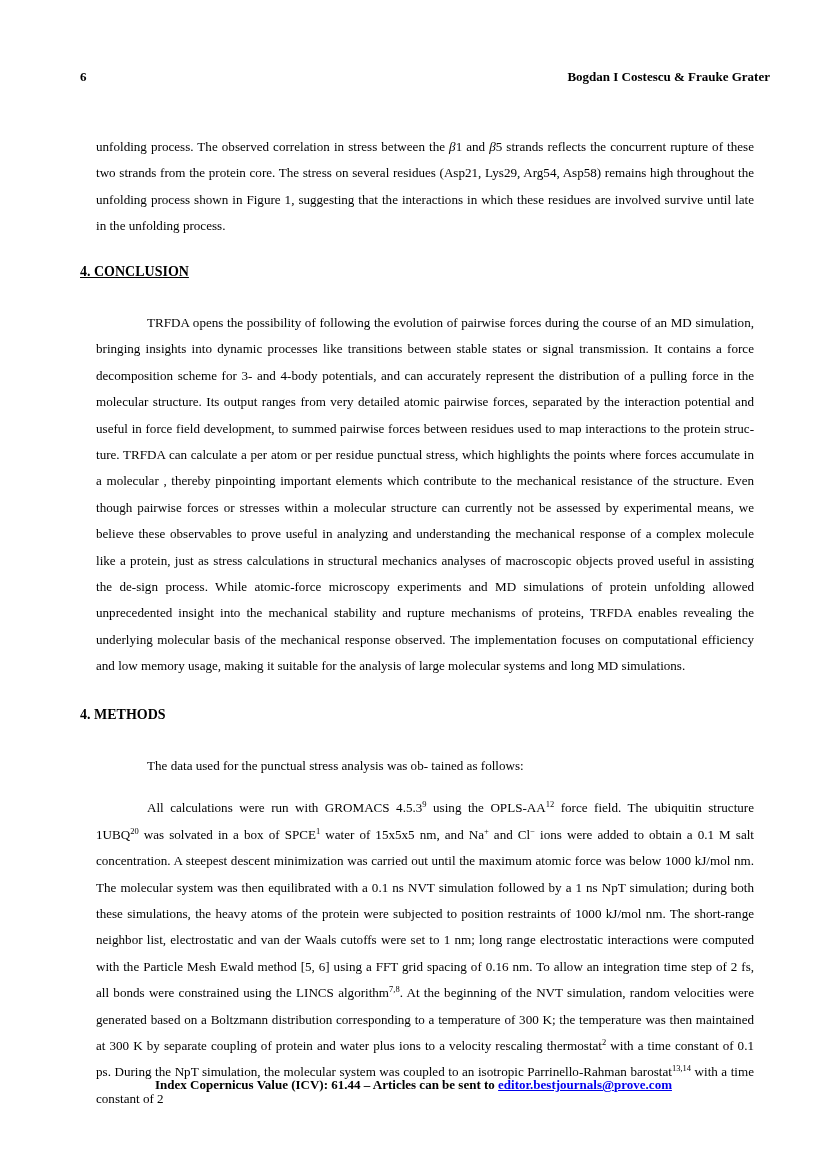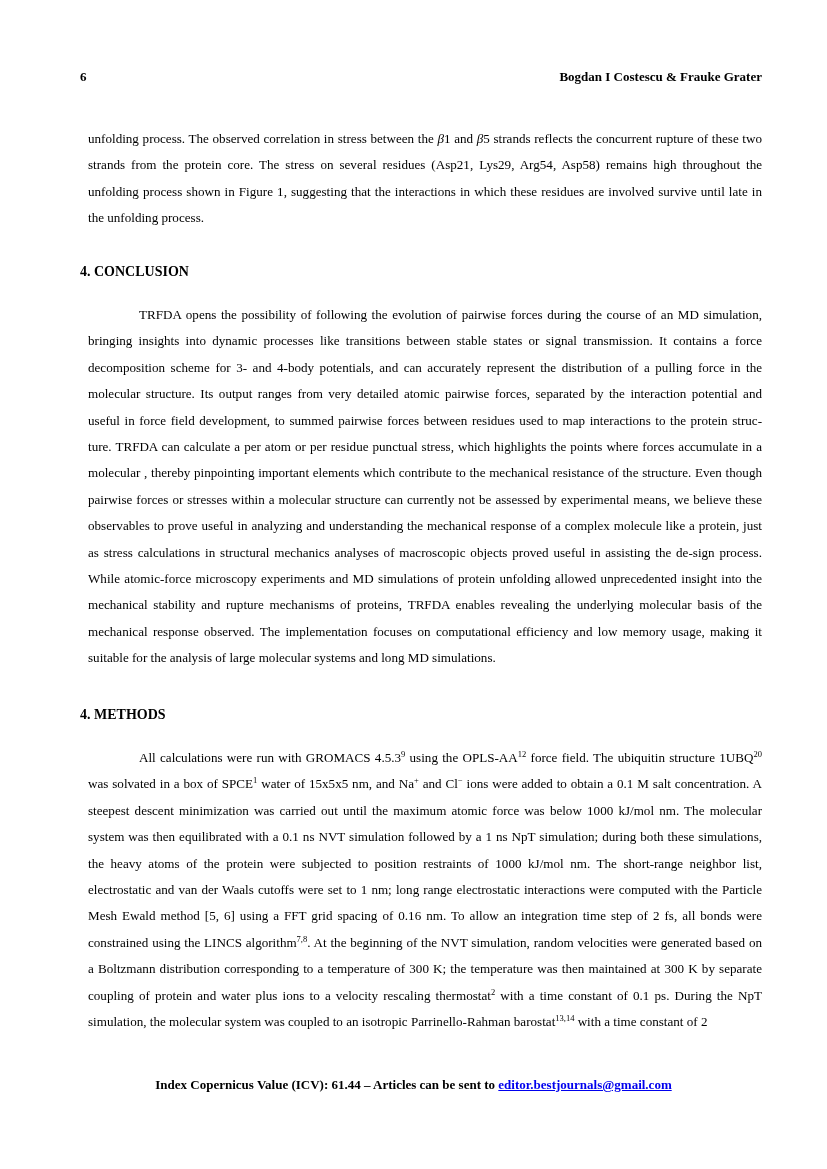--- a/index.html
+++ b/index.html
@@ -31,33 +31,33 @@
       font-size: 13px;
       line-height: 16px;
     }
     .running-head .page-num {
       position: absolute;
       left: 0;
       top: 0;
     }
     .running-head .authors {
       position: absolute;
-      right: 8px;
+      right: 0;
       top: 0;
     }
     .body-text {
       position: absolute;
       left: 80px;
       width: 690px;
       font-size: 13.1px;
       line-height: 26.4px;
       text-align: justify;
     }
     .body-text p {
-      margin: 8px;
+      margin: 16px;
     }
     .indent {
       text-indent: 51px;
     }
     .section-heading {
       position: absolute;
       left: 80px;
       font-weight: bold;
       font-size: 14px;
       line-height: 16px;
@@ -94,31 +94,32 @@
     <span class="page-num">6</span>
     <span class="authors">Bogdan I Costescu &amp; Frauke Grater</span>
   </div>
 
   <div class="body-text" style="top:118px;">
     <p>
       <span>unfolding process. The observed correlation in stress between the </span><span class="greek">β</span><span>1 and </span><span class="greek">β</span><span>5 strands reflects the concurrent rupture of these two strands from the protein core. The stress on several residues (Asp21, Lys29, Arg54, Asp58) remains high throughout the unfolding process shown in Figure 1, suggesting that the interactions in which these residues are involved survive until late in the unfolding process.</span>
     </p>
   </div>
 
-  <div class="section-heading" style="top:264px;">4.  CONCLUSION</div>
+  <div class="section-heading" style="top:264px;text-decoration:underline;">4.  CONCLUSION</div>
 
   <div class="body-text" style="top:294px;">
     <p class="indent">TRFDA opens the possibility of following the evolution of pairwise forces during the course of an MD simulation, bringing insights into dynamic processes like transitions between stable states or signal transmission.  It contains a force decomposition scheme for 3- and 4-body potentials, and can accurately represent the distribution of a pulling force in the molecular structure.  Its output ranges from very detailed atomic pairwise forces, separated by the interaction potential and useful in force field development, to summed pairwise forces between residues used to map interactions to the protein struc-ture.  TRFDA can calculate a per atom or per residue punctual stress, which highlights the points where forces accumulate in a molecular , thereby pinpointing important elements which contribute to the mechanical resistance of the structure. Even though pairwise forces or stresses within a molecular structure can currently not be assessed by experimental means, we believe these observables to prove useful in analyzing and understanding the mechanical response of a complex molecule like a protein, just as stress calculations in structural mechanics analyses of macroscopic objects proved useful in assisting the de-sign process.  While atomic-force microscopy experiments and MD simulations of protein unfolding allowed unprecedented insight into the mechanical stability and rupture mechanisms of proteins, TRFDA enables revealing the underlying molecular basis of the mechanical response observed. The implementation focuses on computational efficiency and low memory usage, making it suitable for the analysis of large molecular systems and long MD simulations.</p>
   </div>
 
   <div class="section-heading" style="top:707px;">4.  METHODS</div>
 
   <div class="body-text" style="top:737px;">
+    <p class="indent">The data used for the punctual stress analysis was ob- tained as follows:</p>
     <p class="indent">
       <span>All calculations were run with GROMACS 4.5.3</span><sup>9</sup><span> using the OPLS-AA</span><sup>12</sup><span> force field. The ubiquitin structure 1UBQ</span><sup>20</sup><span> was solvated in a box of SPCE</span><sup>1</sup><span> water of 15x5x5 nm, and Na</span><sup>+</sup><span> and Cl</span><sup>−</sup><span> ions were added to obtain a 0.1 M salt concentration. A steepest descent minimization was carried out until the maximum atomic force was below 1000 kJ/mol nm. The molecular system was then equilibrated with a 0.1 ns NVT simulation followed by a 1 ns NpT simulation; during both these simulations, the heavy atoms of the protein were subjected to position restraints of 1000 kJ/mol nm.  The short-range neighbor list, electrostatic and van der Waals cutoffs were set to 1 nm; long range electrostatic interactions were computed with the Particle Mesh Ewald method [5, 6] using a FFT grid spacing of 0.16 nm.  To allow an integration time step of 2 fs, all bonds were constrained using the LINCS algorithm</span><sup>7,8</sup><span>. At the beginning of the NVT simulation, random velocities were generated based on a Boltzmann distribution corresponding to a temperature of 300 K; the temperature was then maintained at 300 K by separate coupling of protein and water plus ions to a velocity rescaling thermostat</span><sup>2</sup><span> with a time constant of 0.1 ps. During the NpT simulation, the molecular system was coupled to an isotropic Parrinello-Rahman barostat</span><sup>13,14</sup><span> with a time constant of 2</span>
     </p>
   </div>
 
   <div class="footer">
-    <span>Index Copernicus Value (ICV): 61.44 – Articles can be sent to </span><a>editor.bestjournals@gmail.com</a>
+    <span>Index Copernicus Value (ICV): 61.44 – Articles can be sent to </span><a>editor.bestjournals@prove.com</a>
   </div>
 
 </div>
 
 </body></html>

